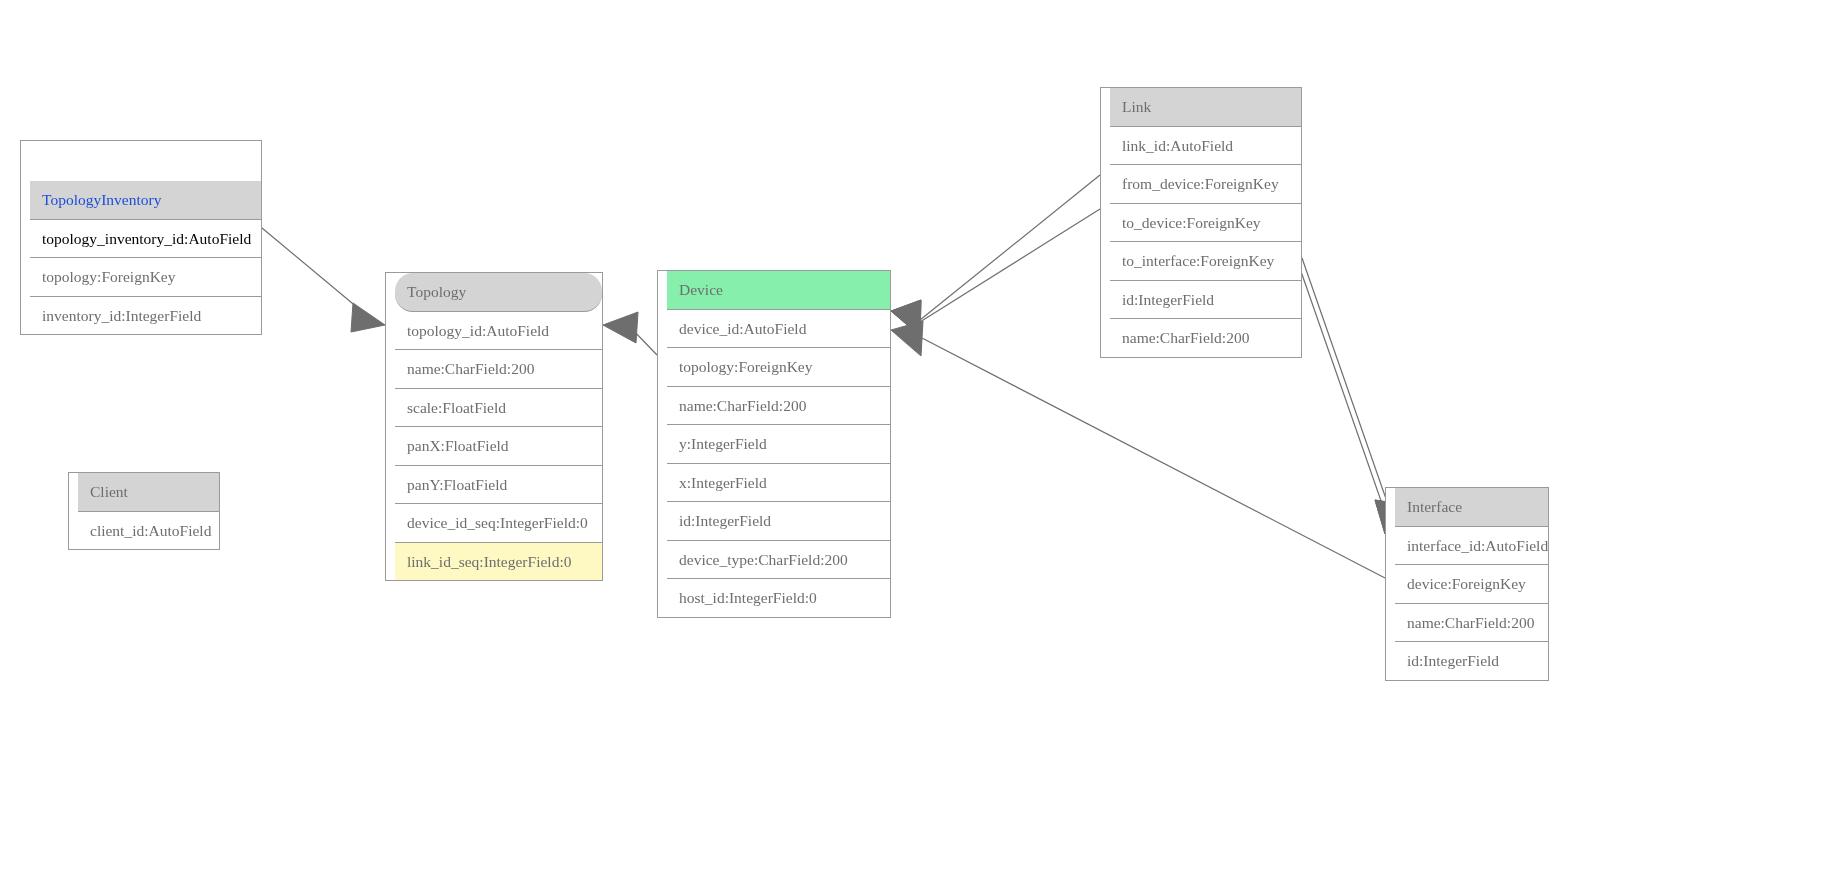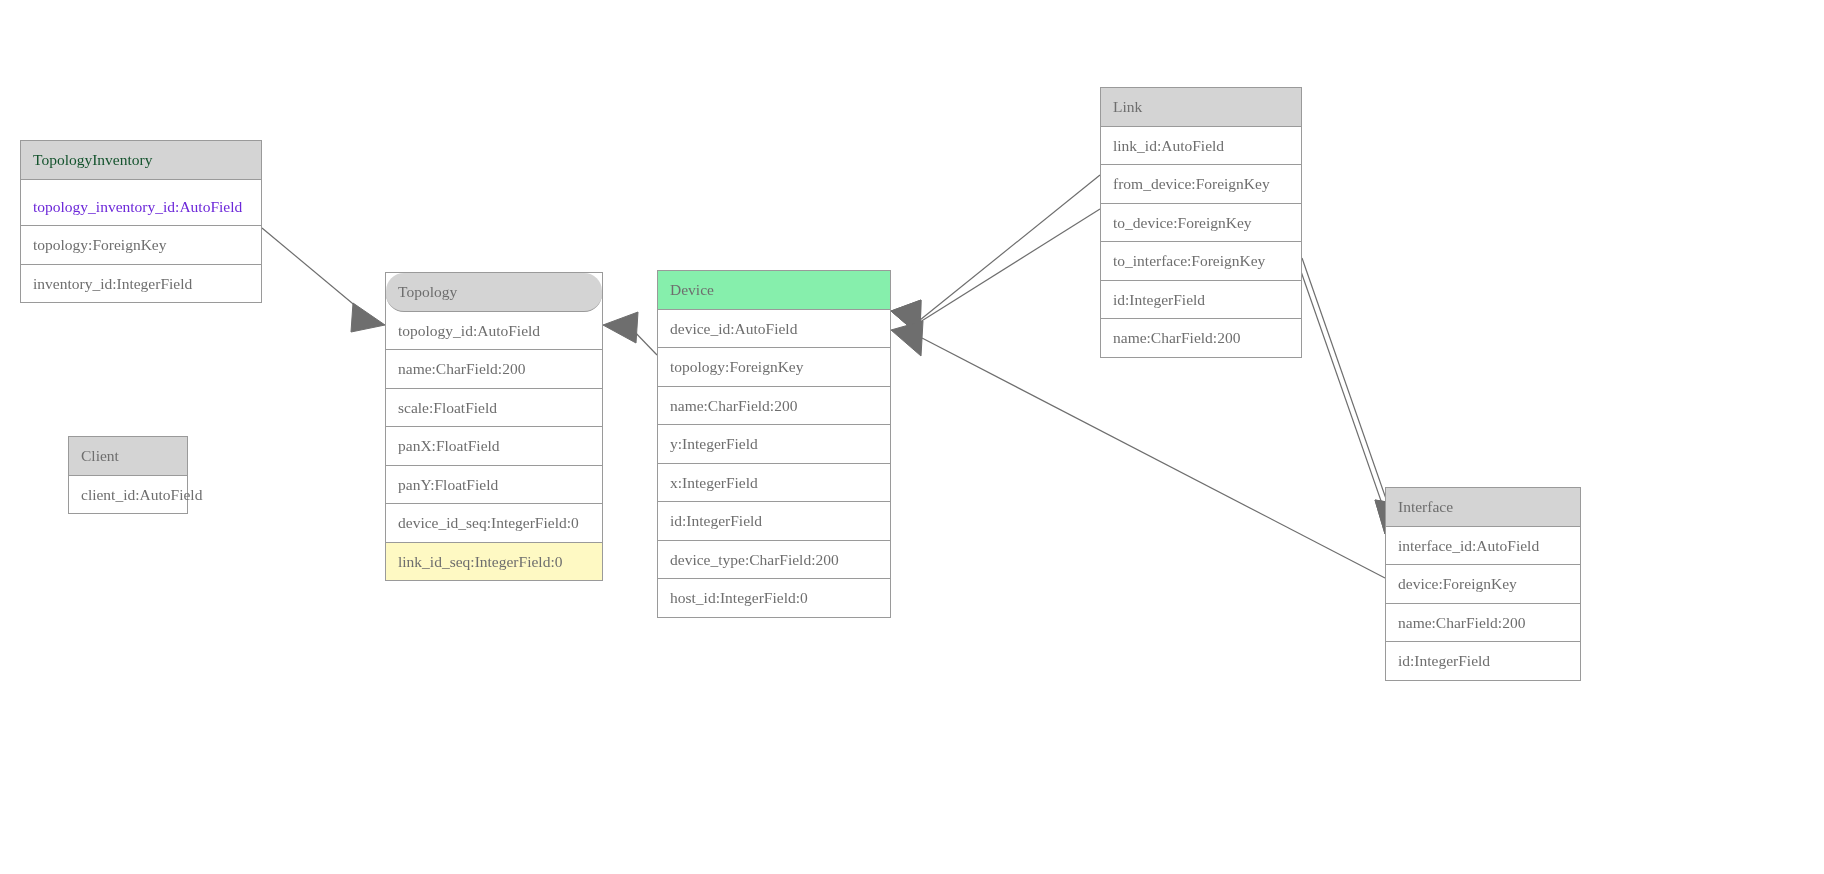--- a/index.html
+++ b/index.html
@@ -24,20 +24,21 @@
     height: 874px;
     pointer-events: none;
     z-index: 1;
   }
   .entity {
     position: absolute;
     z-index: 2;
     box-sizing: border-box;
     border: 1px solid #9a9a9a;
     background: #ffffff;
+    padding-left: 9px;
   }
   .entity-title {
     box-sizing: border-box;
     background: #d4d4d4;
     border-bottom: 1px solid #9a9a9a;
     color: #6e6e6e;
     font-size: 15.5px;
     line-height: 1;
     padding: 11px 0 11px 12px;
     white-space: nowrap;
@@ -90,28 +91,28 @@
         <polygon points="1385,534 1375,500 1405,505" fill="#6e6e6e" stroke="#6e6e6e" stroke-width="1"></polygon>
       </g>
       <g>
         <path d="M 1297,260 L 1387,518" stroke="#6e6e6e" stroke-width="1.2" fill="none"></path>
         <polygon points="1385,534 1375,500 1405,505" fill="#6e6e6e" stroke="#6e6e6e" stroke-width="1"></polygon>
       </g>
     </svg>
 
   <div id="entity-layer">
       <div class="entity" style="left: 20px; top: 140px; width: 242px; border-color: rgb(154, 154, 154);">
-        <div class="entity-title" style="background: rgb(212, 212, 212); color: #14532d; border-color: rgb(154, 154, 154);">TopologyInventory</div>
+        <div class="entity-title" style="background: rgb(212, 212, 212); color: #1d4ed8; border-color: rgb(154, 154, 154); margin-top: 40px;">TopologyInventory</div>
         <div class="entity-fields">
-          <div class="entity-field" style="color: #6d28d9; background: rgb(255, 255, 255); border-color: rgb(154, 154, 154); margin-top: 8px;">topology_inventory_id:AutoField</div>
+          <div class="entity-field" style="color: #000000; background: rgb(255, 255, 255); border-color: rgb(154, 154, 154);">topology_inventory_id:AutoField</div>
           <div class="entity-field" style="color: rgb(110, 110, 110); background: rgb(255, 255, 255); border-color: rgb(154, 154, 154);">topology:ForeignKey</div>
           <div class="entity-field" style="color: rgb(110, 110, 110); background: rgb(255, 255, 255); border-color: rgb(154, 154, 154);">inventory_id:IntegerField</div>
         </div>
       </div>
-      <div class="entity" style="left: 68px; top: 436px; width: 120px; border-color: rgb(154, 154, 154);">
+      <div class="entity" style="left: 68px; top: 472px; width: 152px; border-color: rgb(154, 154, 154);">
         <div class="entity-title" style="background: rgb(212, 212, 212); color: rgb(110, 110, 110); border-color: rgb(154, 154, 154);">Client</div>
         <div class="entity-fields">
           <div class="entity-field" style="color: rgb(110, 110, 110); background: rgb(255, 255, 255); border-color: rgb(154, 154, 154);">client_id:AutoField</div>
         </div>
       </div>
       <div class="entity" style="left: 385px; top: 272px; width: 218px; border-color: rgb(154, 154, 154);">
         <div class="entity-title" style="background: rgb(212, 212, 212); color: rgb(110, 110, 110); border-color: rgb(154, 154, 154); border-radius: 18px;">Topology</div>
         <div class="entity-fields">
           <div class="entity-field" style="color: rgb(110, 110, 110); background: rgb(255, 255, 255); border-color: rgb(154, 154, 154);">topology_id:AutoField</div>
           <div class="entity-field" style="color: rgb(110, 110, 110); background: rgb(255, 255, 255); border-color: rgb(154, 154, 154);">name:CharField:200</div>
@@ -139,21 +140,21 @@
         <div class="entity-title" style="background: rgb(212, 212, 212); color: rgb(110, 110, 110); border-color: rgb(154, 154, 154);">Link</div>
         <div class="entity-fields">
           <div class="entity-field" style="color: rgb(110, 110, 110); background: rgb(255, 255, 255); border-color: rgb(154, 154, 154);">link_id:AutoField</div>
           <div class="entity-field" style="color: rgb(110, 110, 110); background: rgb(255, 255, 255); border-color: rgb(154, 154, 154);">from_device:ForeignKey</div>
           <div class="entity-field" style="color: rgb(110, 110, 110); background: rgb(255, 255, 255); border-color: rgb(154, 154, 154);">to_device:ForeignKey</div>
           <div class="entity-field" style="color: rgb(110, 110, 110); background: rgb(255, 255, 255); border-color: rgb(154, 154, 154);">to_interface:ForeignKey</div>
           <div class="entity-field" style="color: rgb(110, 110, 110); background: rgb(255, 255, 255); border-color: rgb(154, 154, 154);">id:IntegerField</div>
           <div class="entity-field" style="color: rgb(110, 110, 110); background: rgb(255, 255, 255); border-color: rgb(154, 154, 154);">name:CharField:200</div>
         </div>
       </div>
-      <div class="entity" style="left: 1385px; top: 487px; width: 196px; border-color: rgb(154, 154, 154);">
+      <div class="entity" style="left: 1385px; top: 487px; width: 164px; border-color: rgb(154, 154, 154);">
         <div class="entity-title" style="background: rgb(212, 212, 212); color: rgb(110, 110, 110); border-color: rgb(154, 154, 154);">Interface</div>
         <div class="entity-fields">
           <div class="entity-field" style="color: rgb(110, 110, 110); background: rgb(255, 255, 255); border-color: rgb(154, 154, 154);">interface_id:AutoField</div>
           <div class="entity-field" style="color: rgb(110, 110, 110); background: rgb(255, 255, 255); border-color: rgb(154, 154, 154);">device:ForeignKey</div>
           <div class="entity-field" style="color: rgb(110, 110, 110); background: rgb(255, 255, 255); border-color: rgb(154, 154, 154);">name:CharField:200</div>
           <div class="entity-field" style="color: rgb(110, 110, 110); background: rgb(255, 255, 255); border-color: rgb(154, 154, 154);">id:IntegerField</div>
         </div>
       </div>
     </div>
 

